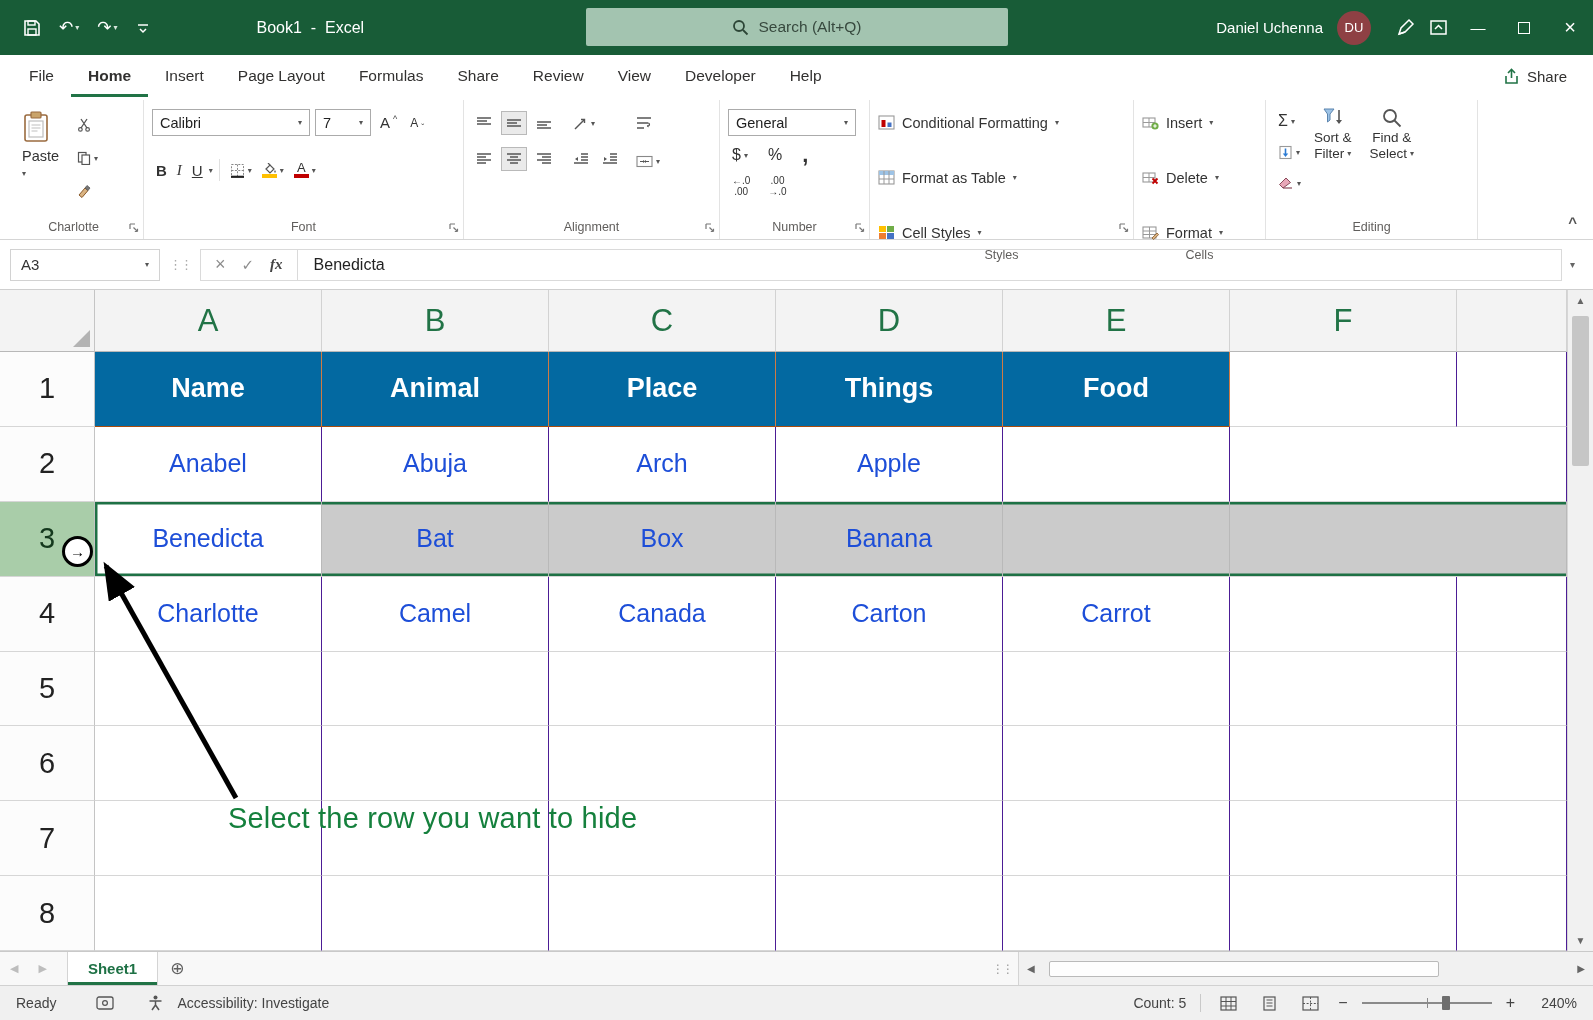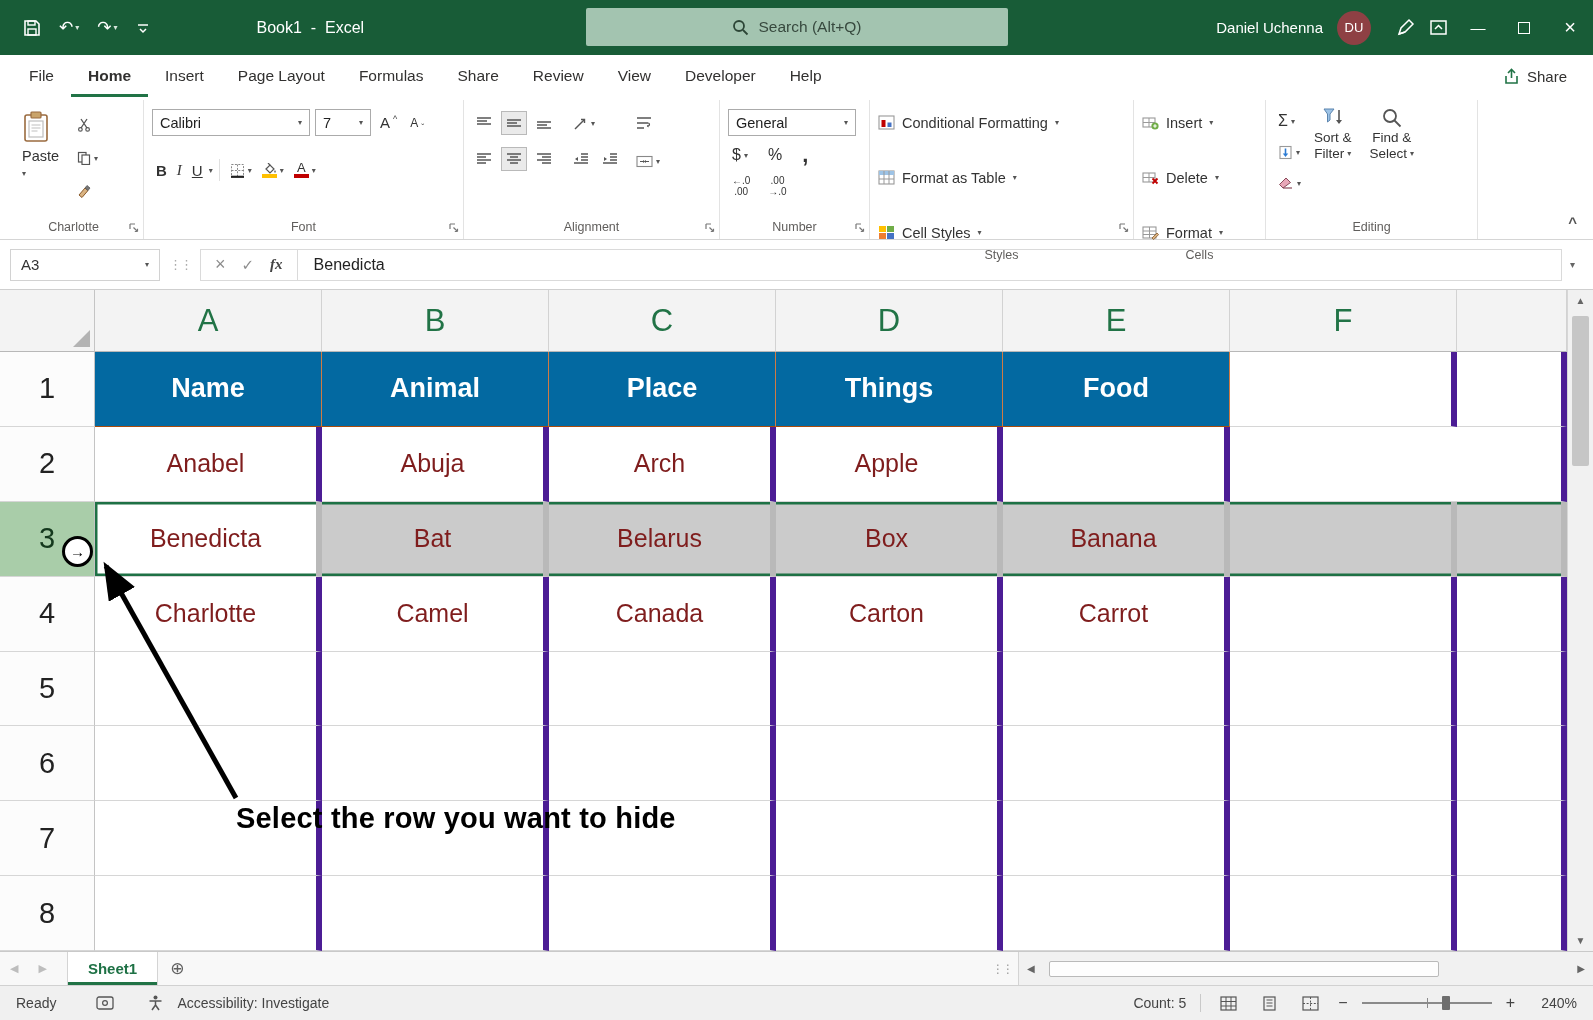--- a/index.html
+++ b/index.html
@@ -80,35 +80,35 @@
   .grid { position:absolute; left:0; top:0; right:26px; bottom:0; display:flex; flex-direction:column; }
   .hdr-row { height:62px; display:flex; flex:0 0 auto; }
   .corner { width:95px; background:#F3F3F3; border-right:1px solid #C4C4C4; border-bottom:1px solid #B8B8B8; position:relative; }
   .corner::after { content:""; position:absolute; right:4px; bottom:4px; border-left:17px solid transparent; border-bottom:17px solid #B3B3B3; }
   .colhead { width:227px; display:flex; align-items:center; justify-content:center; background:#F3F3F3; color:#217346;
     font-size:31px; border-right:1px solid #D2D2D2; border-bottom:1px solid #B8B8B8; }
   .colhead.partial, .cell.partial { flex:1; width:auto; }
   .grid-row { flex:1; display:flex; }
   .rowhead { width:95px; display:flex; align-items:center; justify-content:center; background:#FCFCFC; color:#222;
     font-size:29px; border-right:1px solid #C4C4C4; border-bottom:1px solid #D6D6D6; }
-  .cell { width:227px; display:flex; align-items:center; justify-content:center; background:#fff; color:#7f1d1d;
-    font-size:25px; border-right:6px solid #4c1d95; border-bottom:1px solid #D6D6D6; }
+  .cell { width:227px; display:flex; align-items:center; justify-content:center; background:#fff; color:#1d4ed8;
+    font-size:25px; border-right:1px solid #4c1d95; border-bottom:1px solid #D6D6D6; }
   .c-orange { background:#0369a1; color:#fff; font-weight:700; font-size:27px; border-right:1px solid #D4straight; border-right:1px solid #D07A42; border-bottom:1px solid #A94B0B; }
   .sel-row .cell { background:#CBCBCB; border-right-color:#B9B9B9;
     box-shadow: inset 0 2.5px 0 #1E7145, inset 0 -2.5px 0 #1E7145; }
   .sel-row .cell.active { background:#fff;
     box-shadow: inset 2.5px 0 0 #1E7145, inset 0 2.5px 0 #1E7145, inset 0 -2.5px 0 #1E7145; }
   .rowhead.sel { background:#A9CDA9; color:#14381D; }
   .vscroll { position:absolute; right:0; top:0; bottom:0; width:26px; background:#F1F1F1; border-left:1px solid #D6D6D6;
     display:flex; flex-direction:column; align-items:center; justify-content:space-between; padding:5px 0; font-size:10px; color:#666; }
   .vthumb { position:absolute; right:4px; top:26px; width:17px; height:150px; background:#C6C6C6; border-radius:2px; }
   .annot-svg { position:absolute; left:0; top:0; pointer-events:none; }
   .row-cursor { position:absolute; left:62px; top:246px; width:31px; height:31px; border:3.5px solid #000; border-radius:50%;
     background:#fff; display:flex; align-items:center; justify-content:center; font-size:15px; font-weight:700; color:#000; }
-  .annot-text { position:absolute; left:236px; top:512px; font-size:29px; font-weight:700; color:#000000; letter-spacing:0.2px; }
+  .annot-text { position:absolute; left:228px; top:512px; font-size:29px; font-weight:400; color:#15803d; letter-spacing:0.2px; }
 
   
   .sheetbar { height:34px; background:#F8F8F8; border-top:1px solid #C9C9C9; display:flex; align-items:stretch; flex:0 0 auto; }
   .snav { display:flex; align-items:center; padding:0 10px; font-size:11px; color:#BDBDBD; }
   .sheet-tab { display:flex; align-items:center; padding:0 20px; background:#fff; font-size:15px; font-weight:700; color:#1E7145;
     border-right:1px solid #D4D4D4; border-left:1px solid #D4D4D4; box-shadow: inset 0 -3px 0 #217346; margin-left: 10px; }
   .addsheet { display:flex; align-items:center; padding:0 12px; font-size:17px; color:#616161; }
   .tabfill { flex:1; }
   .sgrip { display:flex; align-items:center; color:#9B9B9B; font-size:12px; letter-spacing:-2px; padding:0 6px; }
   .hscroll { width:575px; display:flex; align-items:center; background:#F1F1F1; border-left:1px solid #D4D4D4; padding:0 4px; gap:4px; }
@@ -621,21 +621,20 @@
         <div class="cell">Arch</div>
         <div class="cell">Apple</div>
         <div class="cell"></div>
         <div class="cell partial"></div>
       </div>
 
       <div class="grid-row sel-row">
         <div class="rowhead sel">3</div>
         <div class="cell active">Benedicta</div>
         <div class="cell">Bat</div>
-        <div class="cell">Belarus</div>
         <div class="cell">Box</div>
         <div class="cell">Banana</div>
         <div class="cell"></div>
         <div class="cell partial"></div>
       </div>
 
       <div class="grid-row">
         <div class="rowhead">4</div>
         <div class="cell">Charlotte</div>
         <div class="cell">Camel</div>

